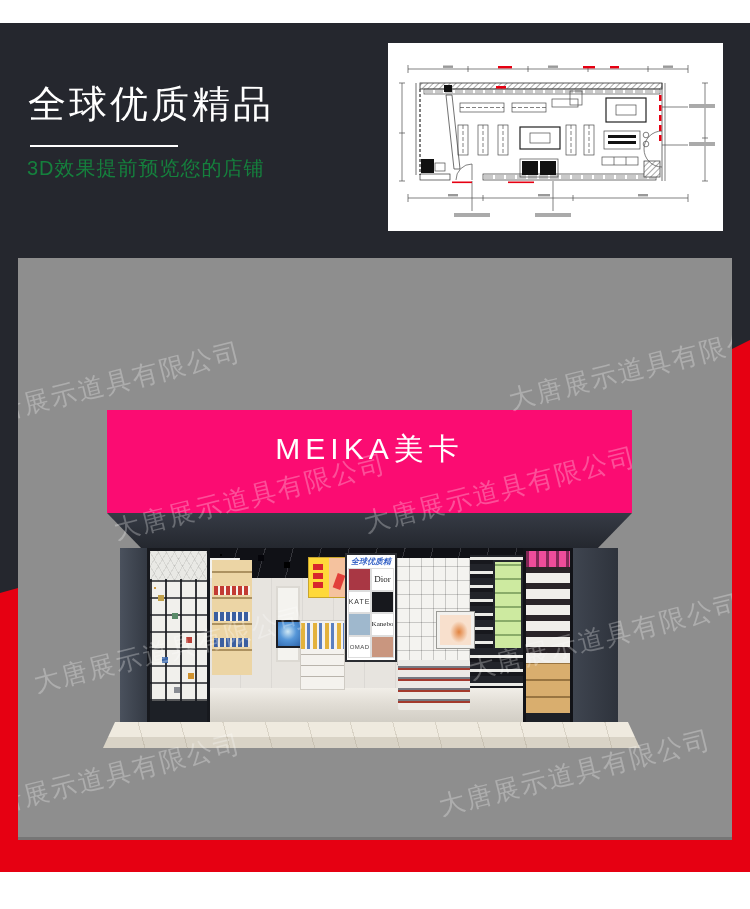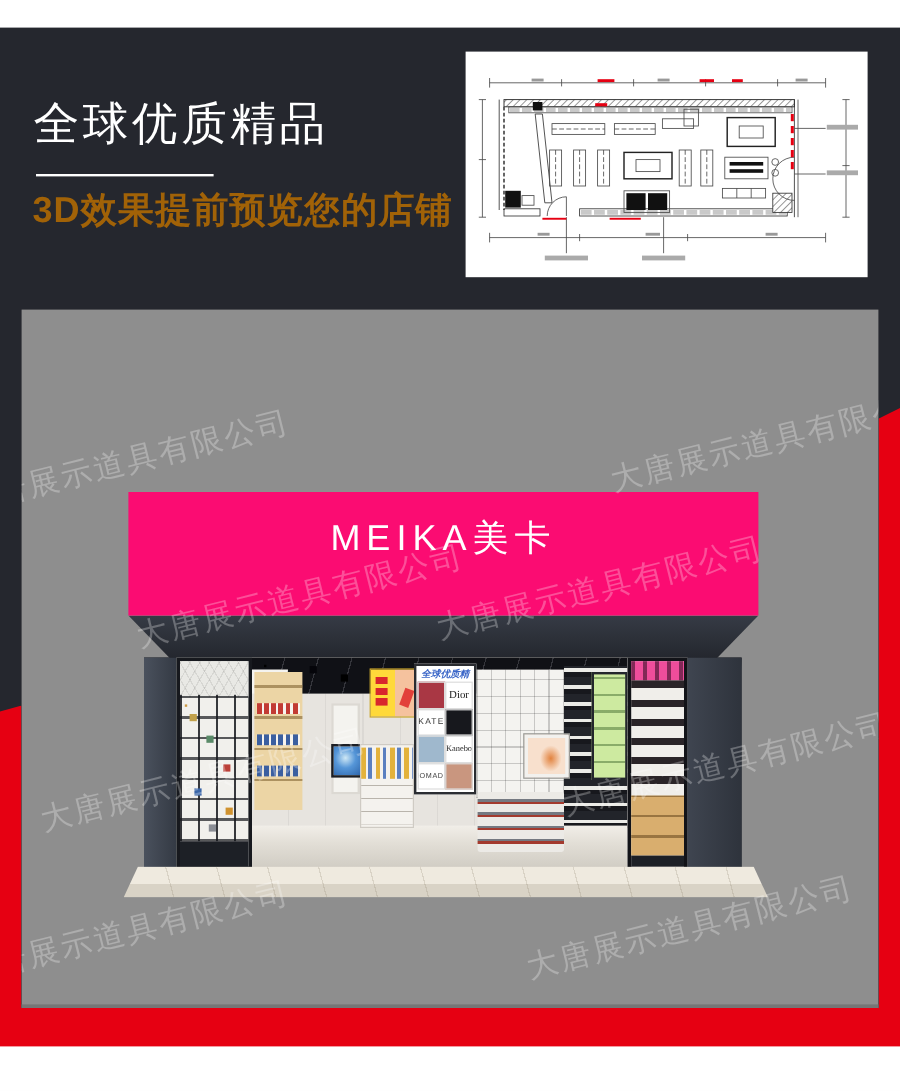--- a/index.html
+++ b/index.html
@@ -12,21 +12,21 @@
   .abs { position:absolute; }
 
   
   #dark-bg { left:0; top:23px; width:750px; height:817px; background:#25272e; }
   #hdr-title {
     left:28px; top:84px; color:#ffffff; font-size:38px; font-weight:500;
     letter-spacing:3px; line-height:1.1; white-space:nowrap;
   }
   #hdr-underline { left:30px; top:145px; width:148px; height:2px; background:#ffffff; }
   #hdr-subtitle {
-    left:27px; top:155px; color:#a16207; font-size:30px; font-weight:700;
+    left:27px; top:155px; color:#15803d; font-size:20px; font-weight:400;
     letter-spacing:1px; white-space:nowrap;
   }
 
   
   #plan-panel { left:388px; top:43px; width:335px; height:188px; background:#ffffff; }
   #plan-panel svg { display:block; width:335px; height:188px; }
 
   
   #red-left  { left:0; top:585px; width:18px; height:255px; background:#e60012;
                clip-path:polygon(0 8px,18px 3px,18px 255px,0 255px); }

